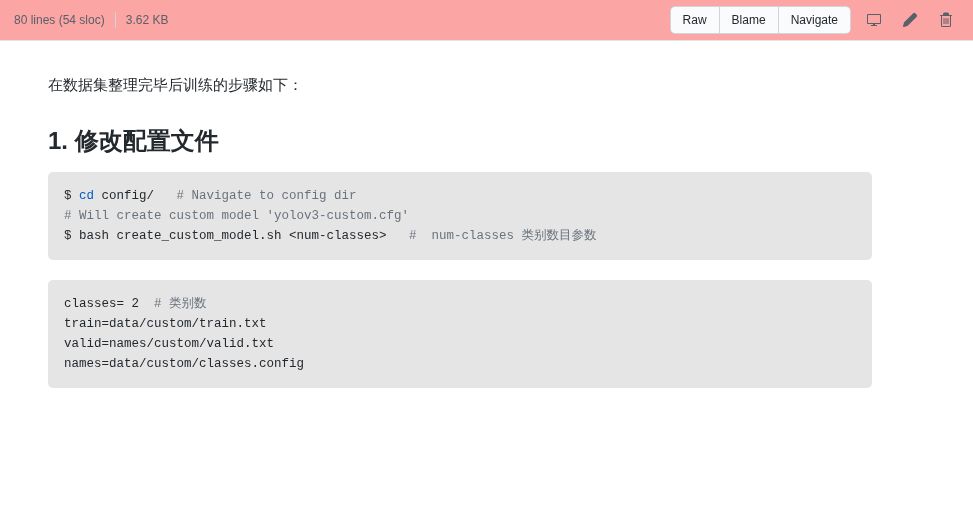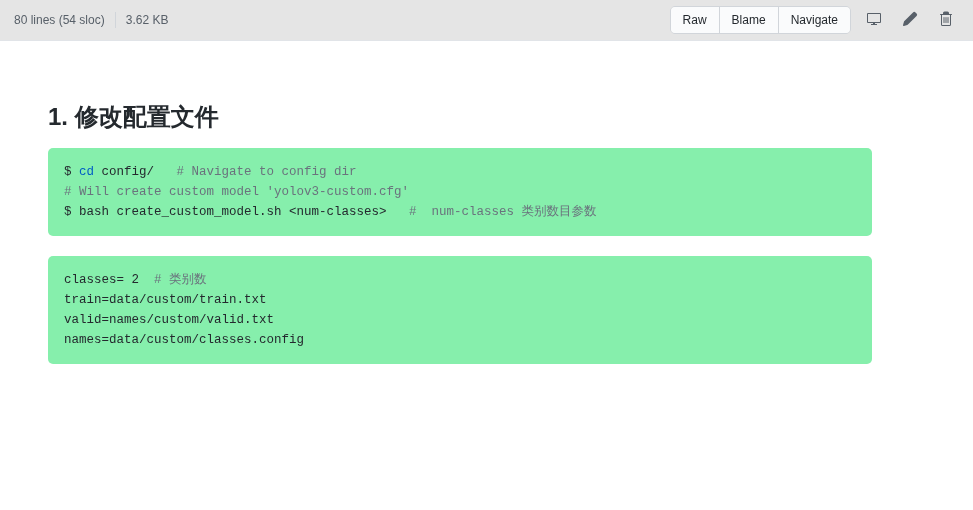--- a/index.html
+++ b/index.html
@@ -8,34 +8,34 @@
   font-size: 14px;
   color: #24292e;
   background: #fff;
 }
 .file-header {
   display: flex;
   justify-content: space-between;
   align-items: center;
   padding: 6px 14px;
   border-bottom: 1px solid #e1e4e8;
-  background: #e5e5e5;
+  background: #fca5a5;
   font-size: 12px;
   color: #586069;
 }
 .file-info { display: flex; align-items: center; gap: 0; }
 .divider {
   display: inline-block;
   width: 1px;
   height: 16px;
   background: #d1d5da;
   margin: 0 10px;
   vertical-align: middle;
 }
-.file-actions { display: flex; gap: 0; }
+.file-actions { display: flex; align-items: center; gap: 0; }
 .btn-group {
   display: inline-flex;
   border: 1px solid #d1d5da;
   border-radius: 5px;
   overflow: hidden;
 }
 .btn {
   padding: 4px 12px;
   font-size: 12px;
   background: #fafbfc;
@@ -63,21 +63,21 @@
 }
 .readme p { margin-bottom: 20px; line-height: 1.6; font-size: 15px; }
 .readme h2 {
   font-size: 24px;
   font-weight: 600;
   margin-top: 28px;
   margin-bottom: 16px;
   line-height: 1.3;
 }
 .code-block {
-  background: #86efac;
+  background: #e5e5e5;
   border-radius: 5px;
   padding: 14px 16px;
   margin-bottom: 20px;
   font-family: "SFMono-Regular", Consolas, "Liberation Mono", Menlo, monospace;
   font-size: 12.5px;
   line-height: 1.6;
   color: #24292e;
   white-space: pre;
   overflow-x: auto;
 }
@@ -111,20 +111,21 @@
     </span>
     <span class="icon-btn">
       <svg viewBox="0 0 16 16">
           <path d="M6.5 1.5a.5.5 0 00-.5.5V3h4V2a.5.5 0 00-.5-.5h-3zM11 3V2a1.5 1.5 0 00-1.5-1.5h-3A1.5 1.5 0 005 2v1H2.5a.5.5 0 000 1H3v9.5A1.5 1.5 0 004.5 15h7a1.5 1.5 0 001.5-1.5V4h.5a.5.5 0 000-1H11zM4 4h8v9.5a.5.5 0 01-.5.5h-7a.5.5 0 01-.5-.5V4zm2 2a.5.5 0 01.5.5v5a.5.5 0 01-1 0v-5A.5.5 0 016 6zm2 0a.5.5 0 01.5.5v5a.5.5 0 01-1 0v-5A.5.5 0 018 6zm2 0a.5.5 0 01.5.5v5a.5.5 0 01-1 0v-5a.5.5 0 01.5-.5z"></path>
         </svg>
     </span>
   </div>
 </div>
 
 <div class="readme">
+  <p>在数据集整理完毕后训练的步骤如下：</p>
 
   <h2>1. 修改配置文件</h2>
   <div class="code-block"><span>$ </span><span class="pl-keyword">cd</span><span> config/   </span><span class="pl-comment"># Navigate to config dir</span>
 <span class="pl-comment"># Will create custom model 'yolov3-custom.cfg'</span>
 <span>$ bash create_custom_model.sh &lt;num-classes&gt;   </span><span class="pl-comment">#  num-classes 类别数目参数</span></div>
 
   <div class="code-block"><span>classes= 2  </span><span class="pl-comment"># 类别数</span>
 <span>train=data/custom/train.txt</span>
 <span>valid=names/custom/valid.txt</span>
 <span>names=data/custom/classes.config</span></div>

